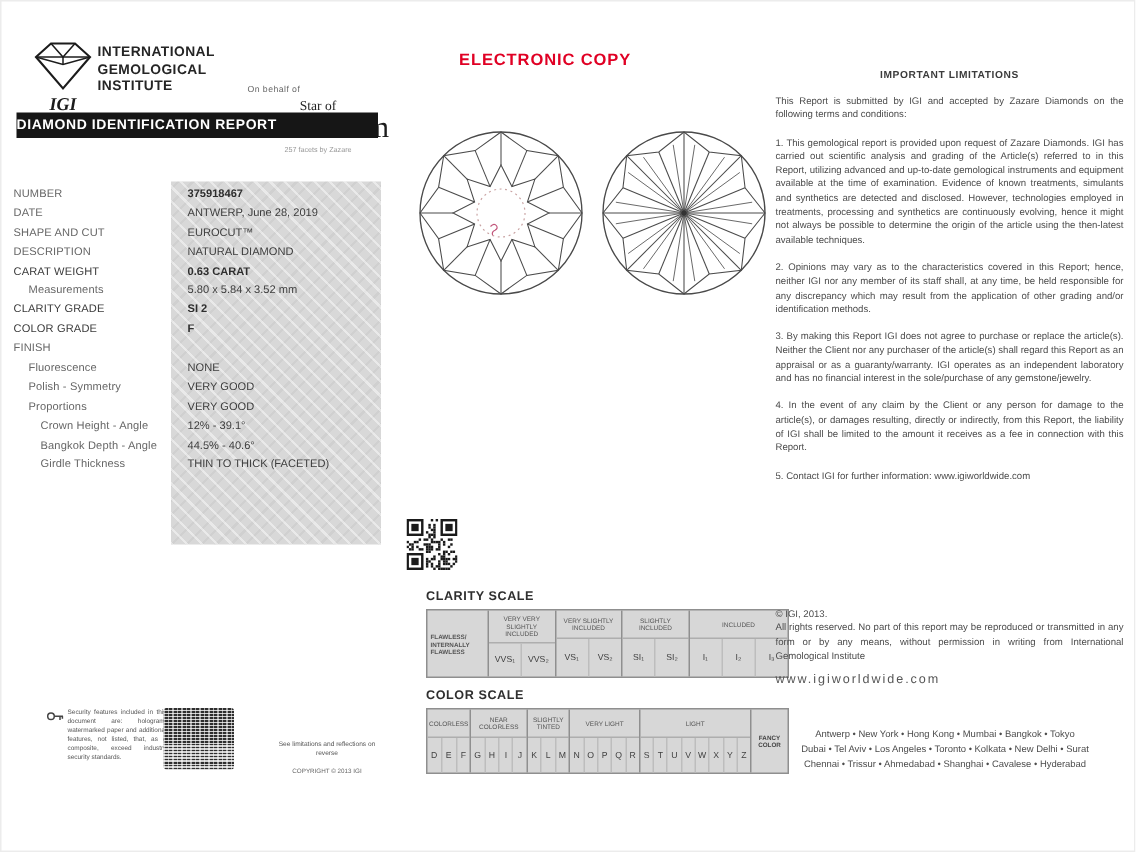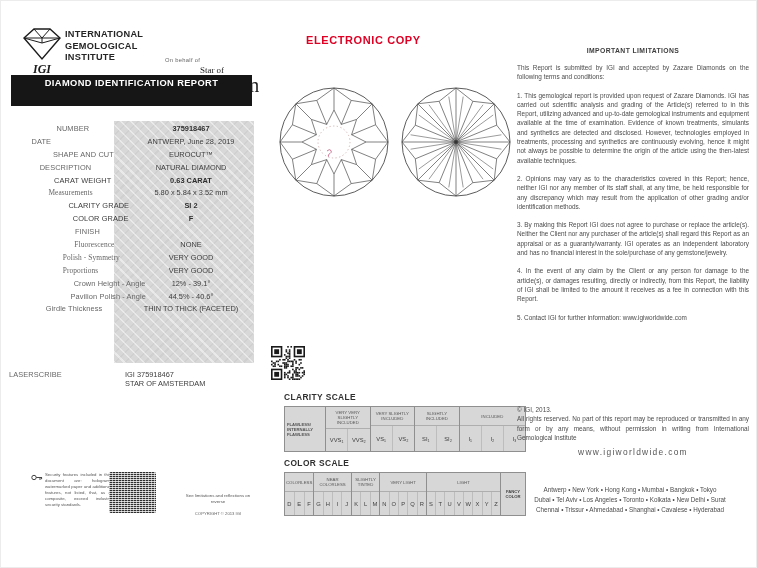--- a/index.html
+++ b/index.html
@@ -9,32 +9,32 @@
   
   .logo{position:absolute;left:16px;top:22px;width:50px;height:54px;}
   .inst{position:absolute;left:64px;top:28px;font-size:9.2px;font-weight:bold;color:#252525;
         line-height:11.5px;letter-spacing:.3px;}
   .behalf{position:absolute;left:158px;top:26px;width:106px;text-align:center;margin-top:30px;}
   .behalf .obo{font-size:5.8px;color:#666;text-align:left;padding-left:6px;letter-spacing:.3px;}
   .behalf .starof{font-family:"Liberation Serif",serif;font-size:9px;color:#222;margin-top:2px;}
   .behalf .amst{font-family:"Liberation Serif",serif;font-size:20px;color:#1d1d1d;letter-spacing:.2px;margin-top:-1px;}
   .behalf .byline{font-size:4.8px;color:#999;margin-top:1px;}
   .ecopy{position:absolute;left:305px;top:33px;font-size:11px;font-weight:bold;color:#e00024;letter-spacing:.6px;}
-  .banner{position:absolute;left:10px;top:74px;width:241px;height:31px;background:#161616;color:#fff;
-          font-size:9.3px;font-weight:bold;letter-spacing:.4px;text-align:center;line-height:17px;}
+  .banner{position:absolute;left:10px;top:74px;width:241px;height:17px;background:#161616;color:#fff;
+          font-size:9.3px;font-weight:bold;letter-spacing:.4px;line-height:17px;}
 
   
   .graypanel{position:absolute;left:113px;top:120px;width:140px;height:242px;background:#d8d8d8;
      background-image:repeating-linear-gradient(45deg,rgba(255,255,255,.45) 0 1.5px,transparent 1.5px 7px),
                       repeating-linear-gradient(-45deg,rgba(0,0,0,.04) 0 1.5px,transparent 1.5px 7px);}
   .rows{position:absolute;left:8px;top:122px;width:248px;}
-  .row{display:flex;height:12.9px;line-height:12.9px;font-size:7.4px;justify-content:center;}
+  .row{display:flex;height:12.9px;line-height:12.9px;font-size:7.4px;}
   .lbl{width:110px;color:#666;letter-spacing:.1px;}
   .lbl.b{font-weight:normal;color:#3a3a3a;}
-  .lbl.i1{padding-left:10px;width:100px;font-family:Liberation Serif, serif;}
+  .lbl.i1{padding-left:10px;width:100px;}
   .lbl.i2{padding-left:18px;width:92px;}
   .val{padding-left:6px;color:#3d3d3d;}
   .val.b{font-weight:bold;color:#2e2e2e;}
   .laser{position:absolute;left:8px;top:369px;display:flex;font-size:7.4px;line-height:9px;}
   .laser .lbl{width:110px;}
   .laser .val{padding-left:6px;}
 
   
   .diagrams{position:absolute;left:276px;top:84px;display:flex;gap:8px;}
   .qr{position:absolute;left:270px;top:345px;width:34px;height:34px;}
@@ -59,21 +59,21 @@
   .colorsc{top:457px;}
   .colorsc .scale-table{height:44px;}
 
   
   .limits{position:absolute;left:516px;top:46px;width:232px;}
   .limtitle{text-align:center;font-size:6.8px;font-weight:bold;letter-spacing:.4px;color:#3c3c3c;}
   .limintro{margin-top:25px;}
   .limp{font-size:6.4px;line-height:9.3px;color:#4c4c4c;text-align:justify;margin-top:9px;}
   .copyrightblock{position:absolute;left:516px;top:404px;width:232px;font-size:6.4px;line-height:9.3px;
                   color:#4c4c4c;text-align:justify;}
-  .website{position:absolute;left:516px;top:446px;width:232px;text-align:center;font-size:8.4px;
+  .website{position:absolute;left:516px;top:446px;width:232px;text-align:left;font-size:8.4px;
            letter-spacing:1.3px;color:#555;}
   .cities{position:absolute;left:506px;top:484px;width:246px;text-align:center;font-size:6.3px;
           line-height:9.8px;color:#4c4c4c;}
 
   
   .security{position:absolute;left:30px;top:469px;width:230px;height:50px;}
   .keyicon{position:absolute;left:0;top:3px;}
   .secnote{position:absolute;left:14px;top:2px;width:66px;font-size:4.3px;line-height:5.9px;
            color:#555;text-align:justify;}
   .microtext{position:absolute;left:78px;top:2px;width:47px;height:41px;border-radius:2px;
@@ -165,34 +165,27 @@
       </div>
     <div class="row">
         <div class="lbl i1">Proportions</div>
         <div class="val">VERY GOOD</div>
       </div>
     <div class="row">
         <div class="lbl i2">Crown Height - Angle</div>
         <div class="val">12% - 39.1°</div>
       </div>
     <div class="row">
-        <div class="lbl i2">Pavilion Polish - Angle</div>
+        <div class="lbl i2">Bangkok Depth - Angle</div>
         <div class="val">44.5% - 40.6°</div>
       </div>
     <div class="row">
         <div class="lbl i2">Girdle Thickness</div>
         <div class="val">THIN TO THICK (FACETED)</div>
       </div>
-  </div>
-  <div class="laser">
-    <div class="lbl">LASERSCRIBE</div>
-    <div class="val">
-      <div>IGI 375918467</div>
-      <div>STAR OF AMSTERDAM</div>
-    </div>
   </div>
 
   <div class="diagrams">
     <svg id="crown-svg" width="114" height="114" viewBox="0 0 114 114">
         <circle cx="57" cy="57" r="54" fill="none" stroke="#4a4a4a" stroke-width="0.9"></circle>
         <path d="M57.0,3.0L74.2,15.4L95.2,18.8L98.6,39.8L111.0,57.0L98.6,74.2L95.2,95.2L74.2,98.6L57.0,111.0L39.8,98.6L18.8,95.2L15.4,74.2L3.0,57.0L15.4,39.8L18.8,18.8L39.8,15.4Z" fill="none" stroke="#4a4a4a" stroke-width="0.7"></path>
         <path d="M57.0,25.0L64.3,39.4L79.6,34.4L74.6,49.7L89.0,57.0L74.6,64.3L79.6,79.6L64.3,74.6L57.0,89.0L49.7,74.6L34.4,79.6L39.4,64.3L25.0,57.0L39.4,49.7L34.4,34.4L49.7,39.4Z" fill="none" stroke="#4a4a4a" stroke-width="0.7"></path>
         <line x1="57" y1="25" x2="57" y2="3" stroke="#4a4a4a" stroke-width="0.7"></line>
         <line x1="64.2709852149367" y1="39.44628888228555" x2="74.22075445642903" y2="15.425421036992098" stroke="#4a4a4a" stroke-width="0.7"></line>
         <line x1="79.62741699796952" y1="34.37258300203048" x2="95.18376618407356" y2="18.816233815926438" stroke="#4a4a4a" stroke-width="0.7"></line>

